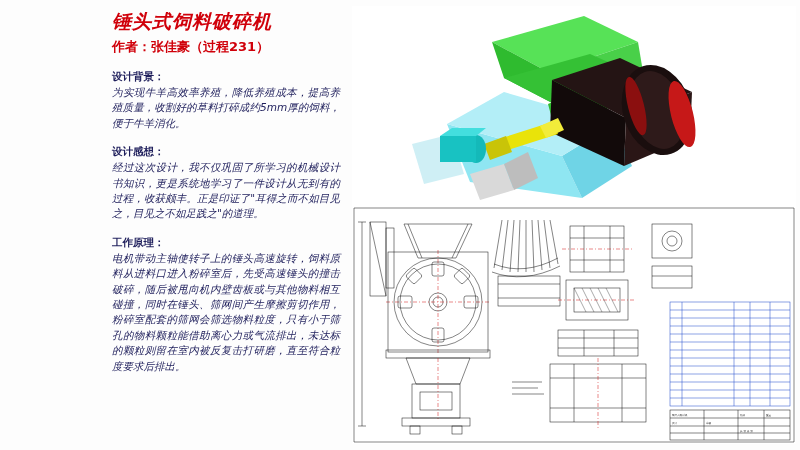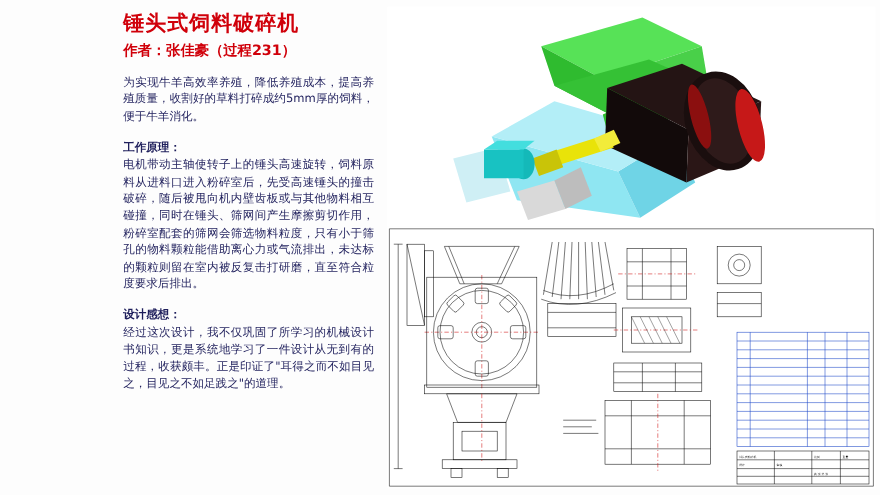--- a/index.html
+++ b/index.html
@@ -12,34 +12,34 @@
   .poster{
     position:absolute;left:0;top:0;width:800px;height:450px;
     background:#fdfdfd;
   }
   
   .left-col{
     position:absolute;left:112px;top:8px;width:228px;height:434px;
   }
   .title{
     font-size:19px;font-weight:bold;color:#d0000a;
-    letter-spacing:1px;line-height:26px;
+    letter-spacing:1px;line-height:26px;font-style:italic;
   }
   .author{
     font-size:13px;font-weight:bold;color:#d0000a;
     margin-top:4px;line-height:18px;
   }
   .sec{margin-top:12px;}
   .sec-head{
     font-size:10.5px;font-weight:bold;color:#1f1f5c;
     line-height:16px;
   }
   .sec-body{
     font-size:10.5px;color:#1f1f5c;line-height:15.4px;
-    text-align:justify;margin-top:1px;
+    text-align:justify;margin-top:1px;font-style:italic;
   }
   
   .render{
     position:absolute;left:352px;top:6px;width:444px;height:200px;
     background:#ffffff;overflow:hidden;
   }
   
   .cad{
     position:absolute;left:352px;top:206px;width:444px;height:238px;
     background:#ffffff;overflow:hidden;
@@ -55,31 +55,32 @@
 <body>
 
 <div class="poster">
 
   <div class="left-col">
 
     <div class="title">锤头式饲料破碎机</div>
     <div class="author">作者：张佳豪（过程231）</div>
 
     <div class="sec">
+      <div class="sec-head">设计背景：</div>
       <div class="sec-body">为实现牛羊高效率养殖，降低养殖成本，提高养殖质量，收割好的草料打碎成约5mm厚的饲料，便于牛羊消化。</div>
+    </div>
+
+    <div class="sec">
+      <div class="sec-head">设计感想：</div>
+      <div class="sec-body">经过这次设计，我不仅巩固了所学习的机械设计书知识，更是系统地学习了一件设计从无到有的过程，收获颇丰。正是印证了"耳得之而不如目见之，目见之不如足践之"的道理。</div>
     </div>
 
     <div class="sec">
       <div class="sec-head">工作原理：</div>
       <div class="sec-body">电机带动主轴使转子上的锤头高速旋转，饲料原料从进料口进入粉碎室后，先受高速锤头的撞击破碎，随后被甩向机内壁齿板或与其他物料相互碰撞，同时在锤头、筛网间产生摩擦剪切作用，粉碎室配套的筛网会筛选物料粒度，只有小于筛孔的物料颗粒能借助离心力或气流排出，未达标的颗粒则留在室内被反复击打研磨，直至符合粒度要求后排出。</div>
-    </div>
-
-    <div class="sec">
-      <div class="sec-head">设计感想：</div>
-      <div class="sec-body">经过这次设计，我不仅巩固了所学习的机械设计书知识，更是系统地学习了一件设计从无到有的过程，收获颇丰。正是印证了"耳得之而不如目见之，目见之不如足践之"的道理。</div>
     </div>
   </div>
 
   <div class="render">
     <svg width="444" height="200" viewBox="0 0 444 200" xmlns="http://www.w3.org/2000/svg">
       <rect x="0" y="0" width="444" height="200" fill="#ffffff"></rect>
 
       <polygon points="95,118 210,150 230,192 118,176" fill="#8fe6f2"></polygon>
       <polygon points="210,150 262,118 280,160 230,192" fill="#6fd4e6"></polygon>
       <polygon points="95,118 152,86 262,118 210,150" fill="#b3eef7"></polygon>

